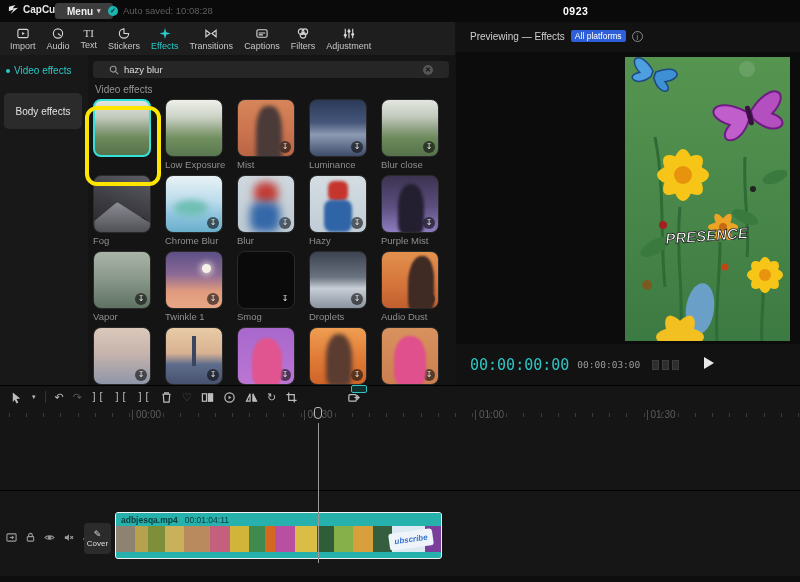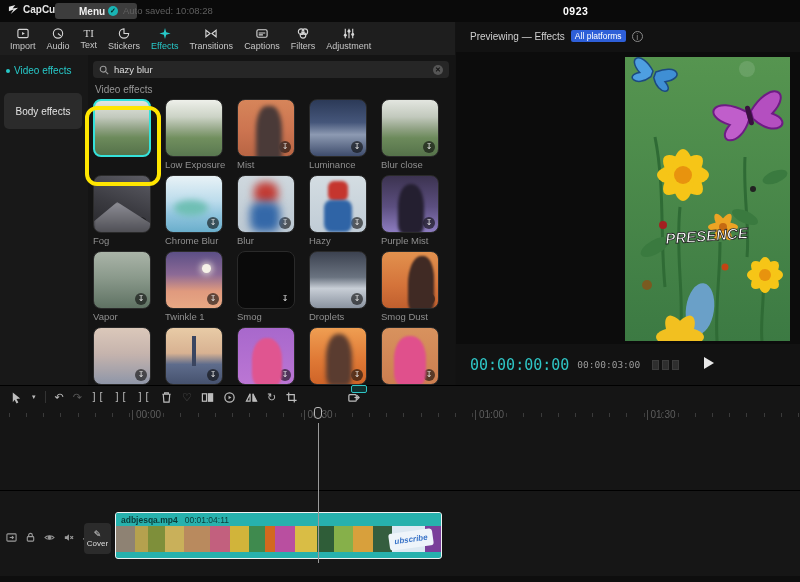--- a/index.html
+++ b/index.html
@@ -3,42 +3,42 @@
 <meta charset="utf-8">
 <style>
   * { margin:0; padding:0; box-sizing:border-box; }
   html,body { width:800px; height:582px; background:#0b0b0b; font-family:"Liberation Sans",sans-serif; overflow:hidden; }
   .abs { position:absolute; }
   #stage { position:relative; width:800px; height:582px; background:#131313; }
 
   
   #topbar { left:0; top:0; width:800px; height:22px; background:#0a0a0a; }
   #logo { left:8px; top:4px; display:flex; align-items:center; gap:4px; color:#e6e6e6; font-size:10px; font-weight:bold; }
-  #menu-btn { left:55px; top:3px; background:#3d3d3d; color:#f0f0f0; font-size:10px; font-weight:bold; border-radius:3px; padding:1px 24px; height:16px; display:flex; align-items:center; gap:4px; }
+  #menu-btn { left:55px; top:3px; background:#3d3d3d; color:#f0f0f0; font-size:10px; font-weight:bold; border-radius:3px; padding:1px 12px; height:16px; display:flex; align-items:center; gap:4px; }
   #menu-btn .caret { font-size:7px; color:#cfcfcf; }
   #autosave { left:108px; top:5px; display:flex; align-items:center; gap:5px; color:#5f5f5f; font-size:9.5px; }
   #autosave .dot { width:10px; height:10px; border-radius:50%; background:#19b5b5; color:#05231f; font-size:7px; line-height:10px; text-align:center; font-weight:bold; }
   #project-id { left:563px; top:5px; color:#fff; font-size:10.5px; font-weight:bold; letter-spacing:0.5px; }
 
   
   #left-panel { left:0; top:22px; width:455px; height:363px; background:#181818; border-right:1px solid #000; }
   #tabs { left:0; top:0; width:455px; height:33px; background:#1e1e1e; display:flex; align-items:center; padding-left:10px; gap:11px; }
   .tab { display:flex; flex-direction:column; align-items:center; gap:1px; color:#c6c6c6; font-size:9px; cursor:pointer; }
   .tab svg { width:14px; height:13px; }
   .tab .ticon { stroke:#d6d6d6; fill:none; stroke-width:1.2; }
   .tab.active { color:#27c9c9; }
   .tab .ttxt { font-family:"Liberation Serif",serif; font-size:11px; line-height:12px; color:#d6d6d6; }
 
   #side-nav { left:0; top:33px; width:88px; height:330px; background:#181818; }
   #nav-video { left:6px; top:10px; color:#27c9c9; font-size:10px; display:flex; gap:4px; align-items:center; }
   #nav-video .bullet { width:4px; height:4px; background:#27c9c9; border-radius:50%; }
   #nav-body { left:4px; top:38px; width:78px; height:36px; background:#2b2b2b; border-radius:5px; color:#e2e2e2; font-size:10px; display:flex; align-items:center; justify-content:center; }
 
   #fx-content { left:88px; top:33px; width:367px; height:330px; background:#141414; overflow:hidden; }
-  #searchbar { left:5px; top:6px; width:356px; height:17px; background:#262626; border-radius:4px; display:flex; align-items:center; padding:0 6px; gap:5px; }
+  #searchbar { left:5px; top:6px; width:356px; height:17px; background:#262626; border-radius:4px; display:flex; align-items:center; padding:0 16px; gap:5px; }
   #searchbar .q { color:#dedede; font-size:9.5px; flex:1; }
   #search-clear { width:10px; height:10px; border-radius:50%; background:#555; color:#141414; font-size:7px; line-height:10px; text-align:center; font-weight:bold; }
   #section-title { left:7px; top:29px; color:#969696; font-size:10px; }
   #fx-grid { left:5px; top:44px; width:362px; display:flex; flex-wrap:wrap; column-gap:8px; row-gap:3px; }
   .fx-item { width:64px; display:flex; flex-direction:column; align-items:flex-start; }
   .fx-thumb { width:58px; height:58px; border-radius:8px; position:relative; border:1px solid #2a2a2a; background:#333; overflow:hidden; }
   .fx-item.selected .fx-thumb { border:2px solid #35e2da; }
   .fx-label { color:#8f8f8f; font-size:9.5px; height:14px; line-height:14px; margin-top:1px; white-space:nowrap; }
   .dl { position:absolute; right:3px; bottom:3px; width:12px; height:12px; border-radius:50%; background:rgba(10,10,10,.6); color:#e8e8e8; font-size:8px; line-height:12px; text-align:center; }
   #annotation-box { left:85px; top:84px; width:76px; height:80px; border:4px solid #ffe600; border-radius:12px; pointer-events:none; z-index:5; }
@@ -319,21 +319,21 @@
           <div class="fx-item">
     <div class="fx-thumb t-droplets">
               <span class="dl">↧</span>
             </div>
     <div class="fx-label">Droplets</div>
   </div>
           <div class="fx-item">
     <div class="fx-thumb t-golddust">
               <span class="dl">↧</span>
             </div>
-    <div class="fx-label">Smog Dust</div>
+    <div class="fx-label">Audio Dust</div>
   </div>
           <div class="fx-item">
     <div class="fx-thumb t-city-blur">
               <span class="dl">↧</span>
             </div>
     <div class="fx-label"></div>
   </div>
           <div class="fx-item">
     <div class="fx-thumb t-city">
               <span class="dl">↧</span>

